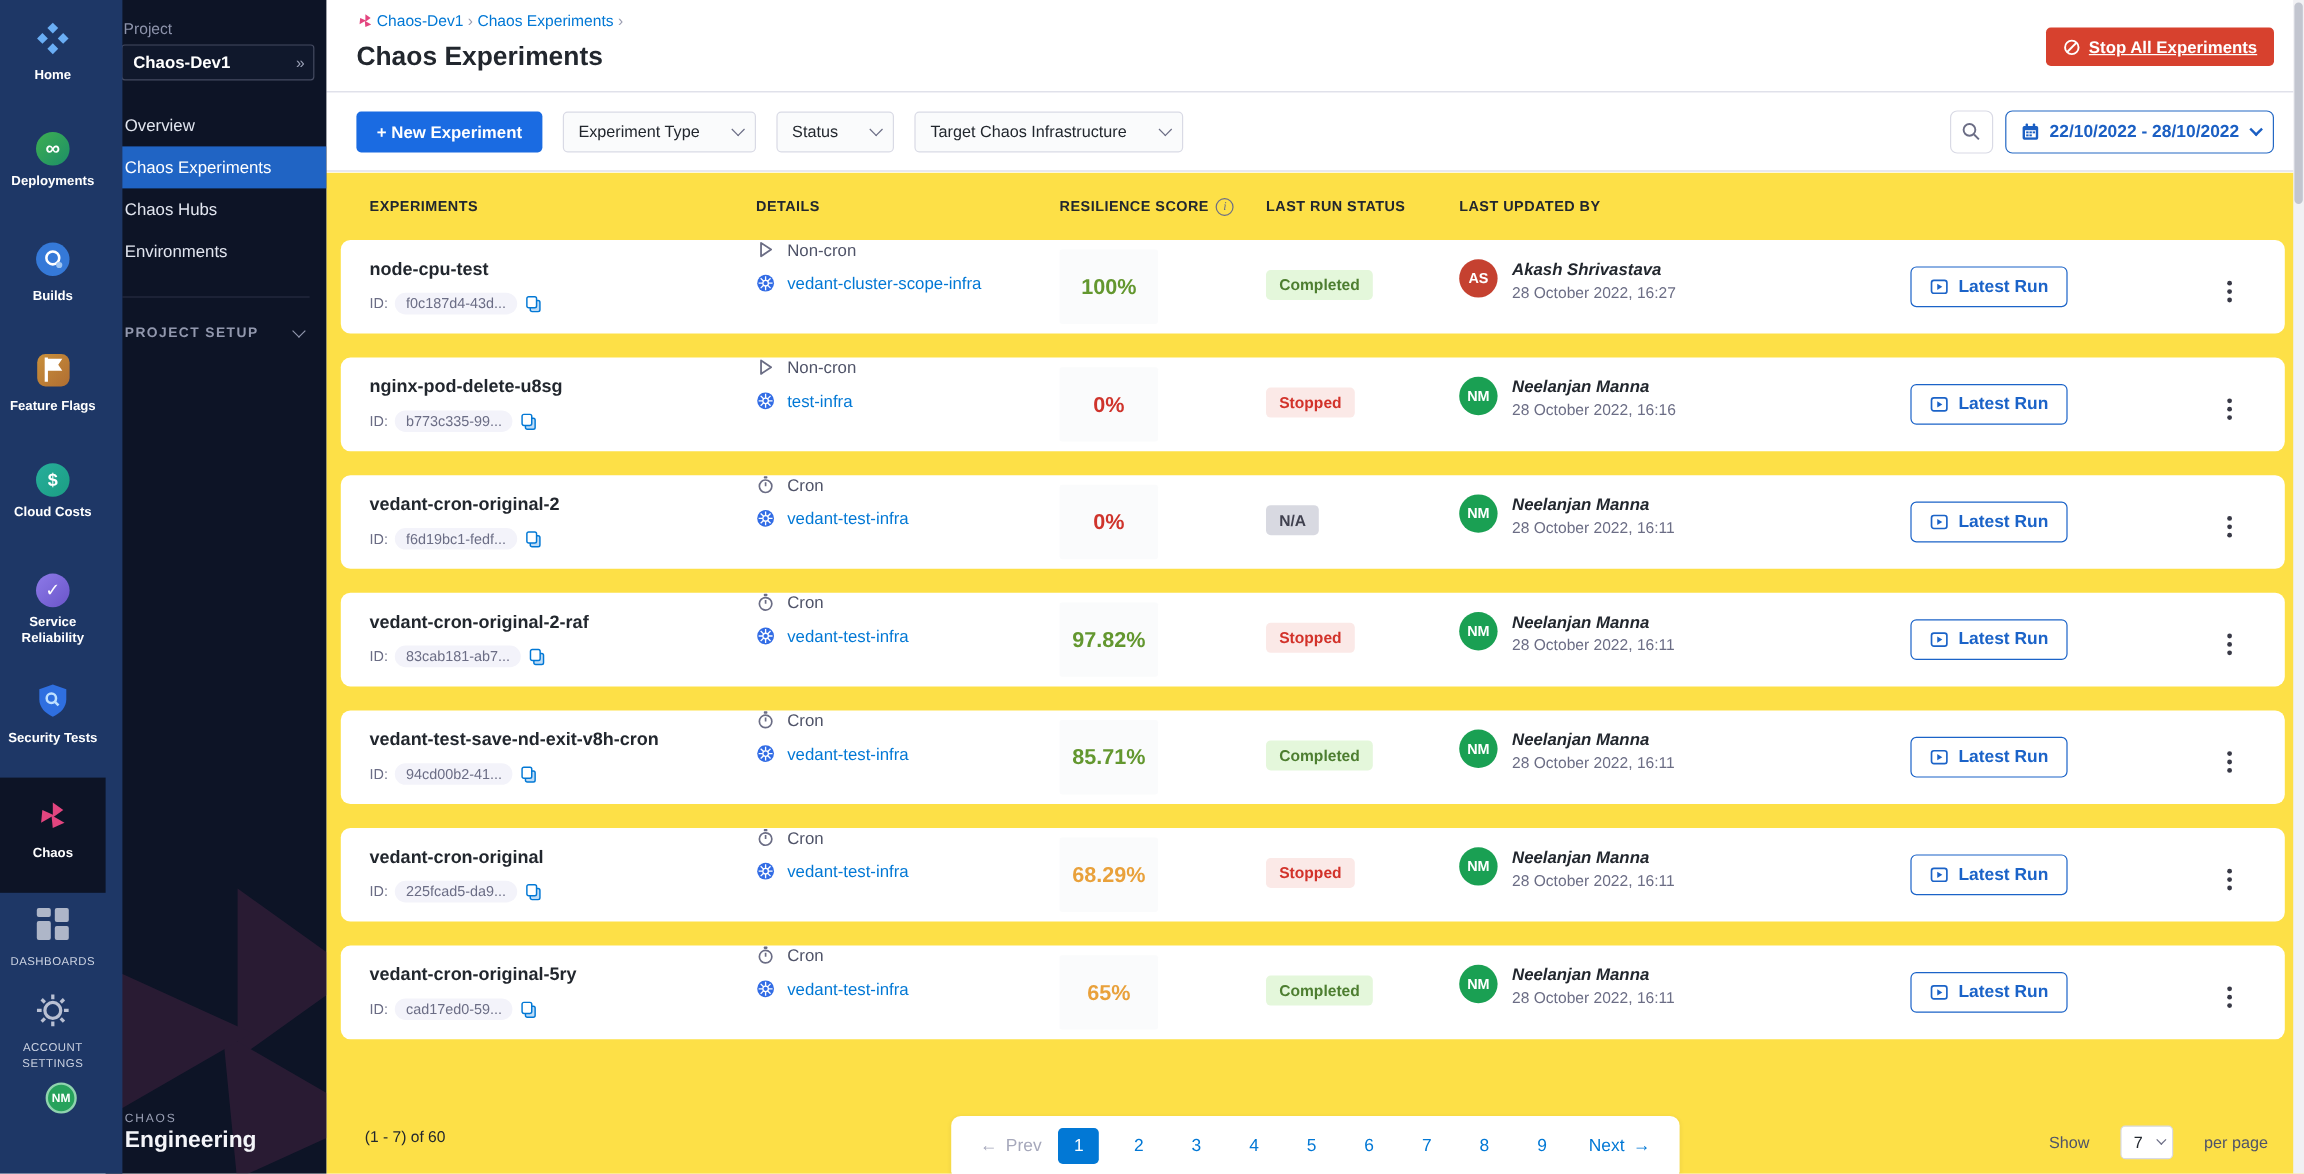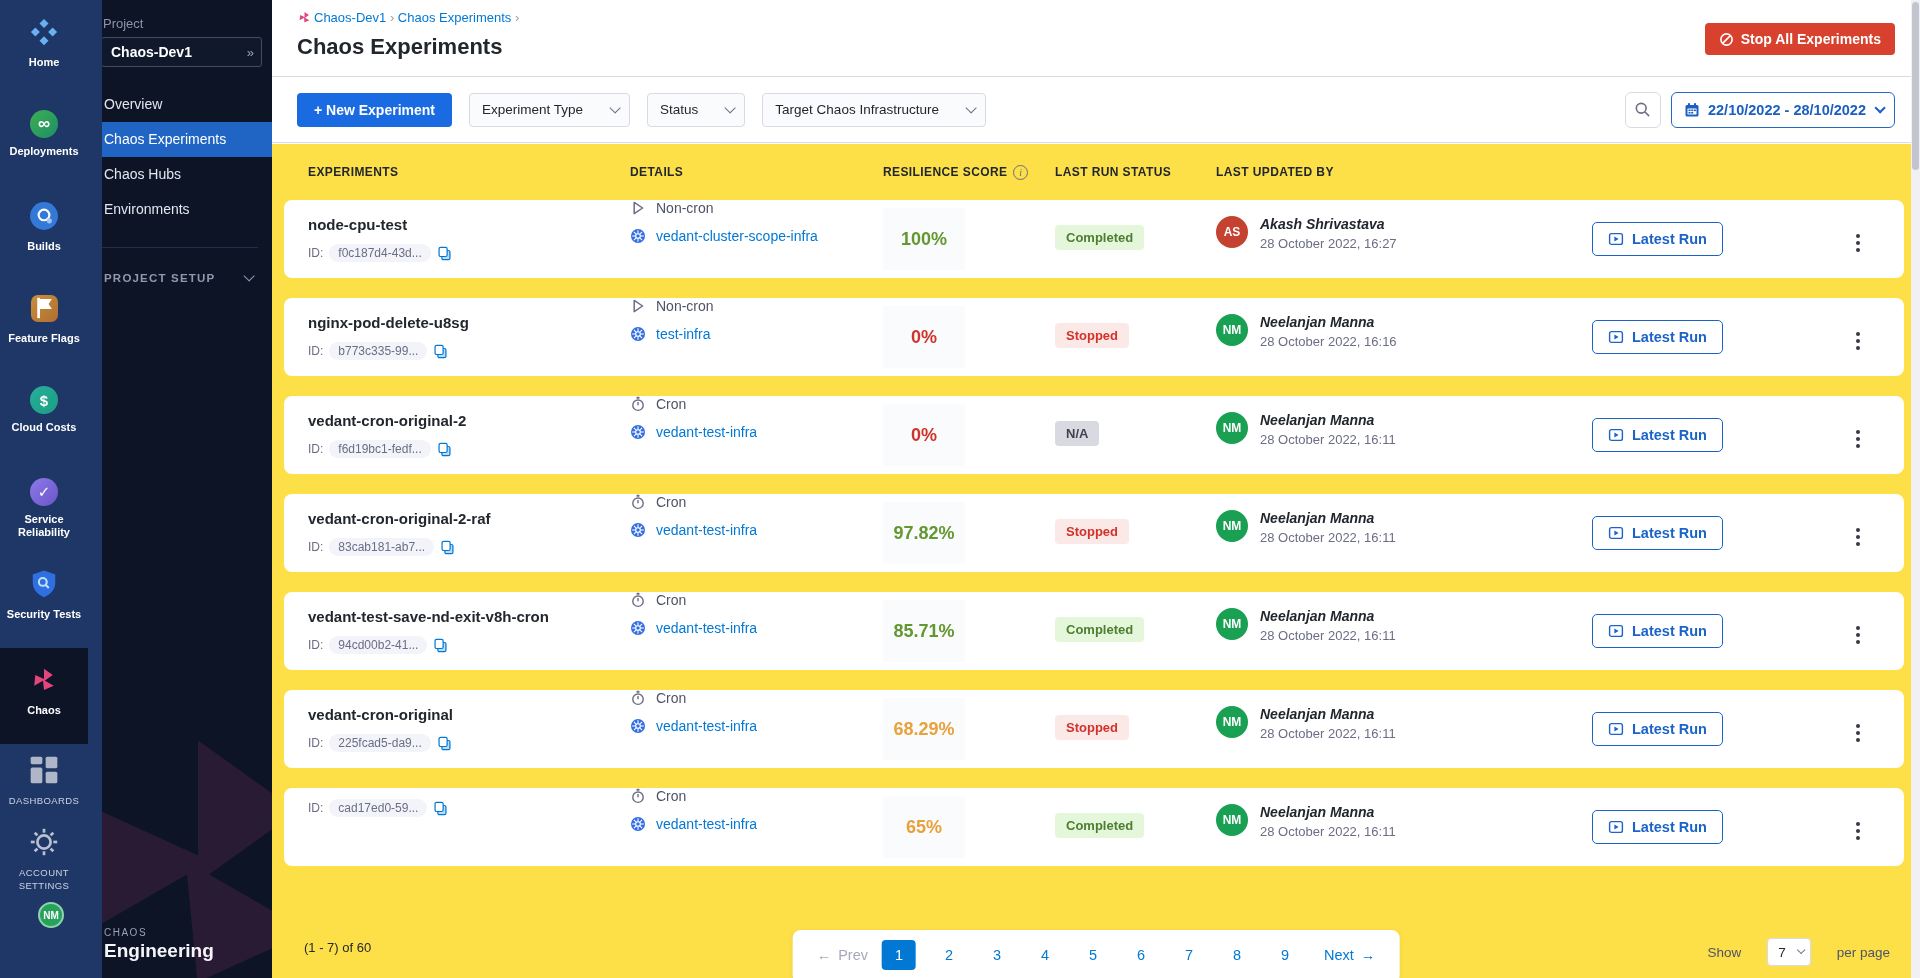--- a/index.html
+++ b/index.html
@@ -51,21 +51,21 @@
   .main { position:absolute; left:272px; top:0; right:0; bottom:0; }
 
   .page-header { height:77px; background:#fff; border-bottom:1px solid #d9dae5; position:relative; padding:10px 0 0 25px; }
   .breadcrumb { display:flex; align-items:flex-start; gap:2px; font-size:13px; }
   .crumb-logo svg { width:15px; height:15px; display:block; }
   .crumb { color:#0278d5; text-decoration:none; cursor:pointer; }
   .crumb-sep { color:#9b9db0; font-size:13px; }
   .page-title { margin-top:9px; font-size:22px; font-weight:700; color:#22272e; }
   .btn-stop { position:absolute; right:25px; top:23px; background:#d7412e; color:#fff; border:none;
     border-radius:4px; height:32px; padding:0 14px; font-size:14px; font-weight:700;
-    display:flex; align-items:center; gap:7px; cursor:pointer; font-family:inherit; }
+    display:flex; align-items:center; gap:7px; cursor:pointer; font-family:inherit;text-decoration:underline; }
   .btn-stop svg { width:15px; height:15px; }
 
   .toolbar { height:66px; background:#fff; border-bottom:1px solid #d9dae5;
     display:flex; align-items:center; padding:0 25px; gap:17px; }
   .btn-primary { background:#1a6be2; color:#fff; border:none; border-radius:4px; height:34px;
     padding:0 17px; font-size:14px; font-weight:700; cursor:pointer; font-family:inherit; }
   .filter-dd { height:34px; background:#fafbfc; border:1px solid #d9dae5; border-radius:4px;
     display:flex; align-items:center; gap:26px; padding:0 12px; font-size:13.5px; color:#22272e; cursor:pointer; }
   .chev { width:8px; height:8px; border-right:1.6px solid #6b6d85; border-bottom:1.6px solid #6b6d85;
     transform:rotate(45deg) translateY(-3px); display:inline-block; }
@@ -824,20 +824,21 @@
       <span class="kebab">
               <i></i>
               <i></i>
               <i></i>
             </span>
     </div>
   </div>
 
   <div class="tgrid row-card">
     <div class="cell cell-exp">
+      <div class="exp-name">vedant-cron-original-5ry</div>
       <div class="exp-id-line">
         <span class="id-label">ID:</span>
         <span class="id-pill">cad17ed0-59...</span>
         <span class="copy-ic">
           <svg viewBox="0 0 16 16">
                   <rect x="5.2" y="4.8" width="8.6" height="9.8" rx="1.6" fill="#bedcf7" stroke="#0278d5" stroke-width="1.3"></rect>
                   <rect x="2.2" y="1.4" width="8.6" height="9.8" rx="1.6" fill="#fff" stroke="#0278d5" stroke-width="1.3"></rect>
                 </svg>
         </span>
       </div>

